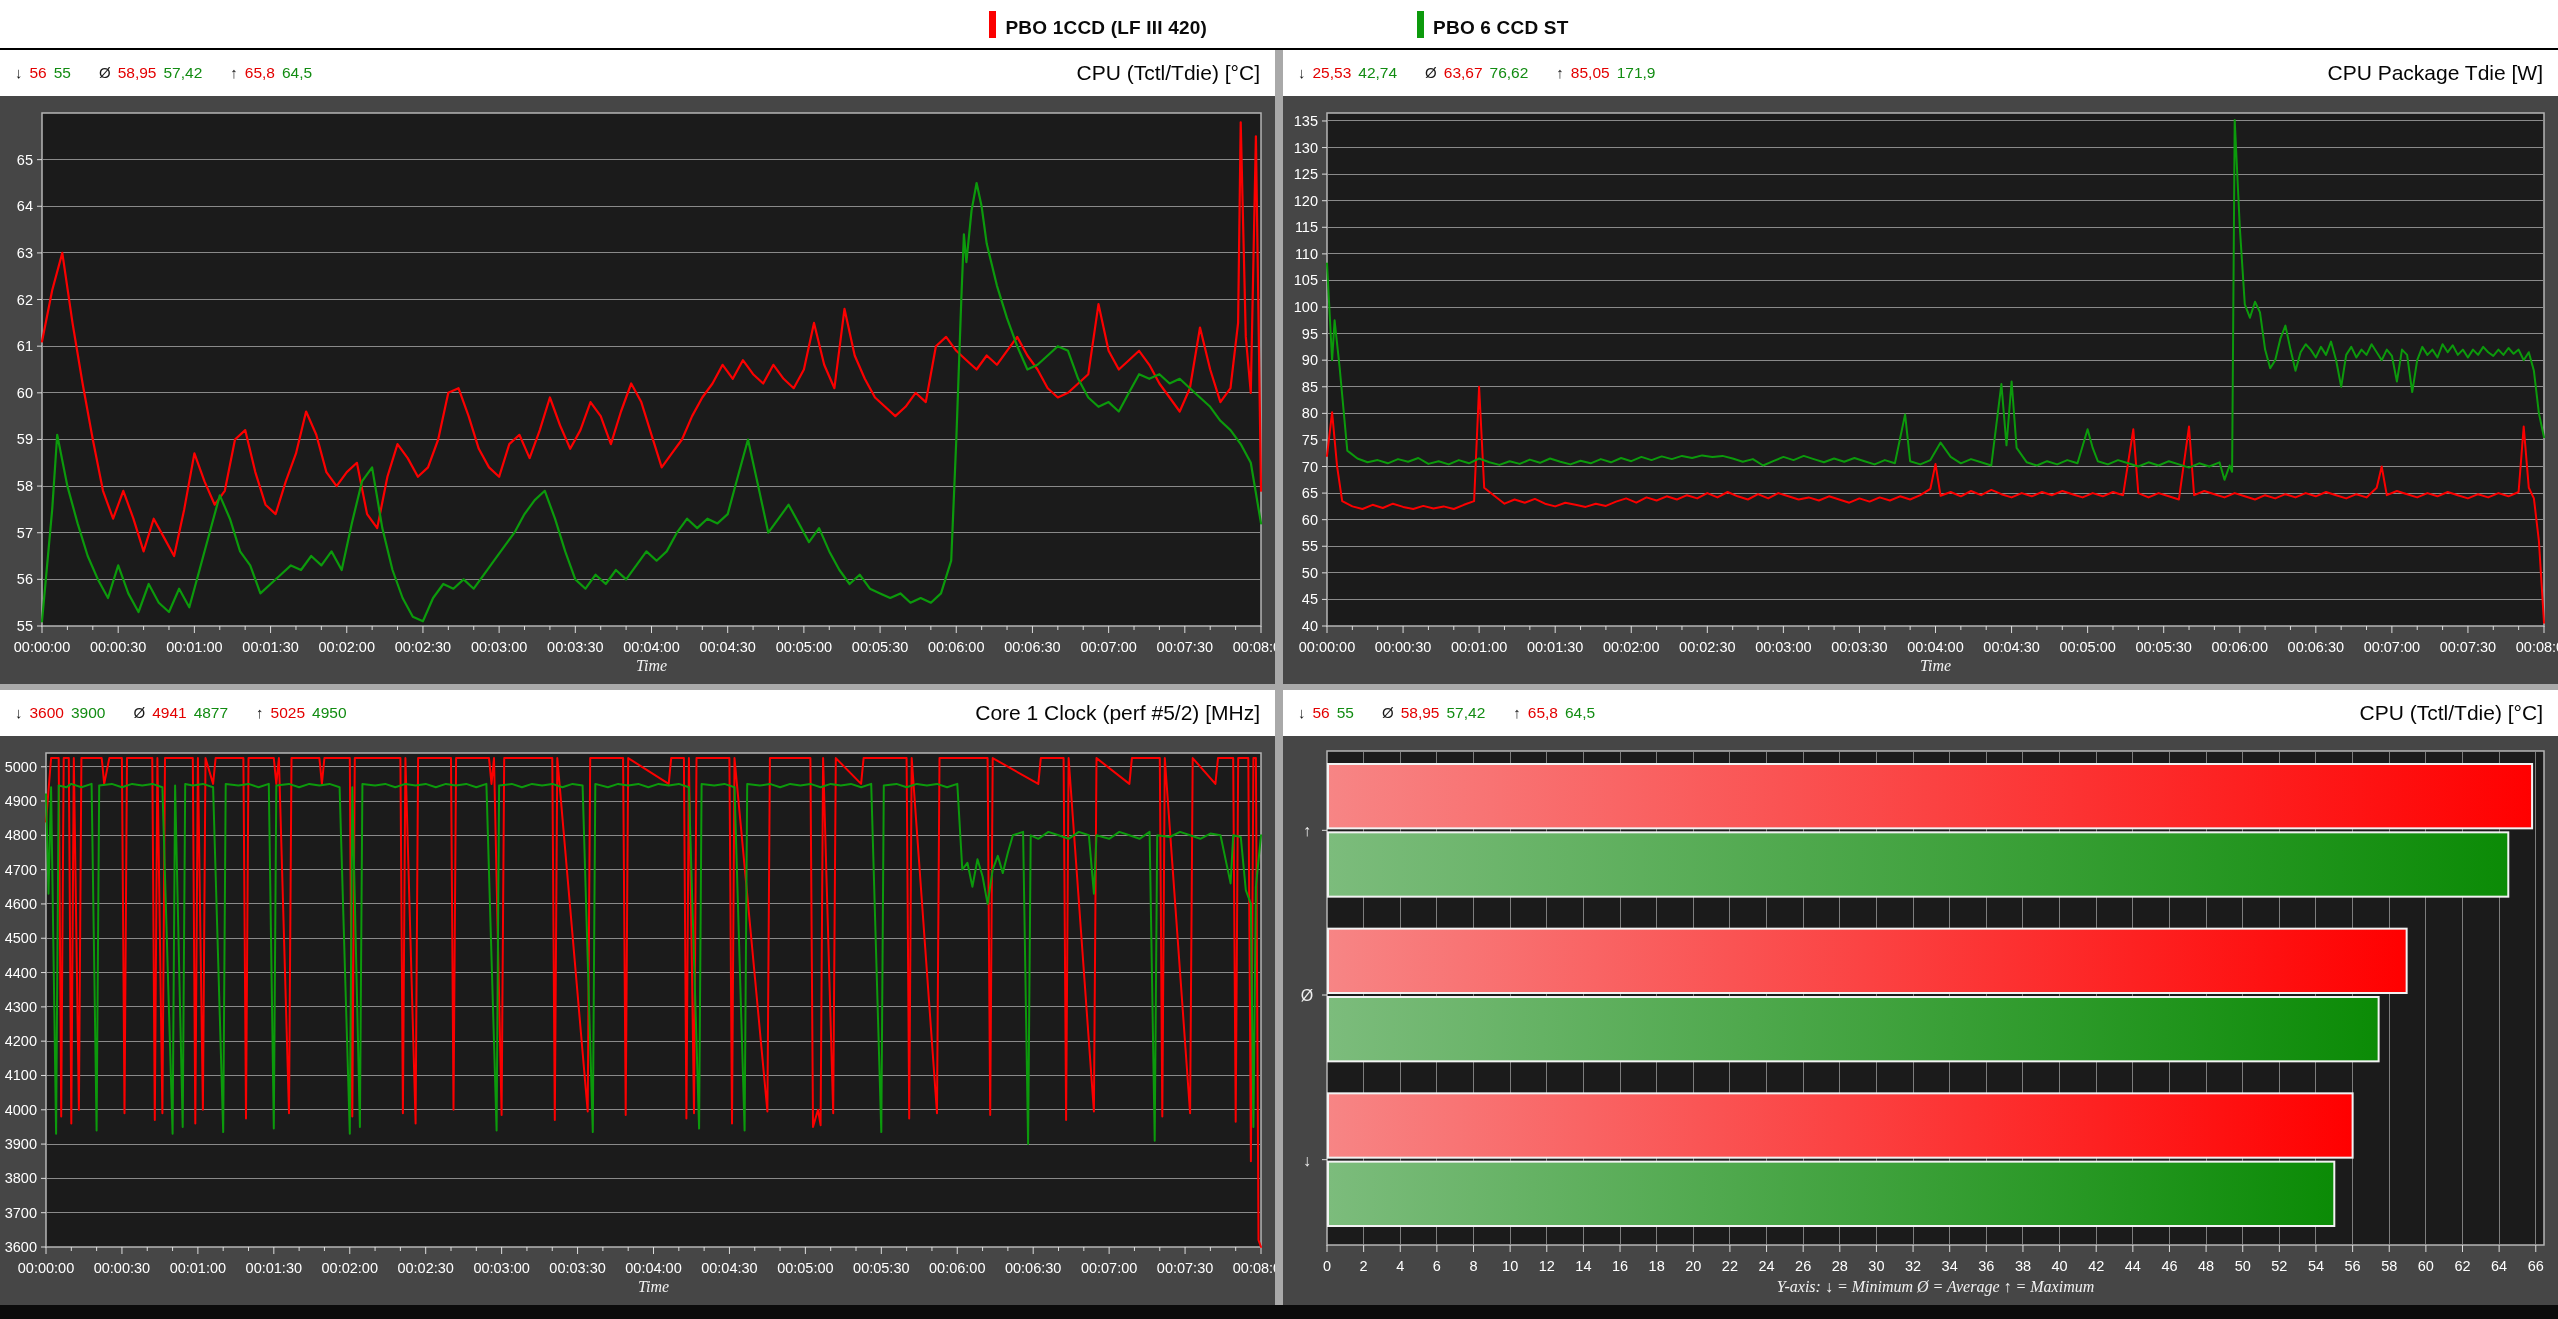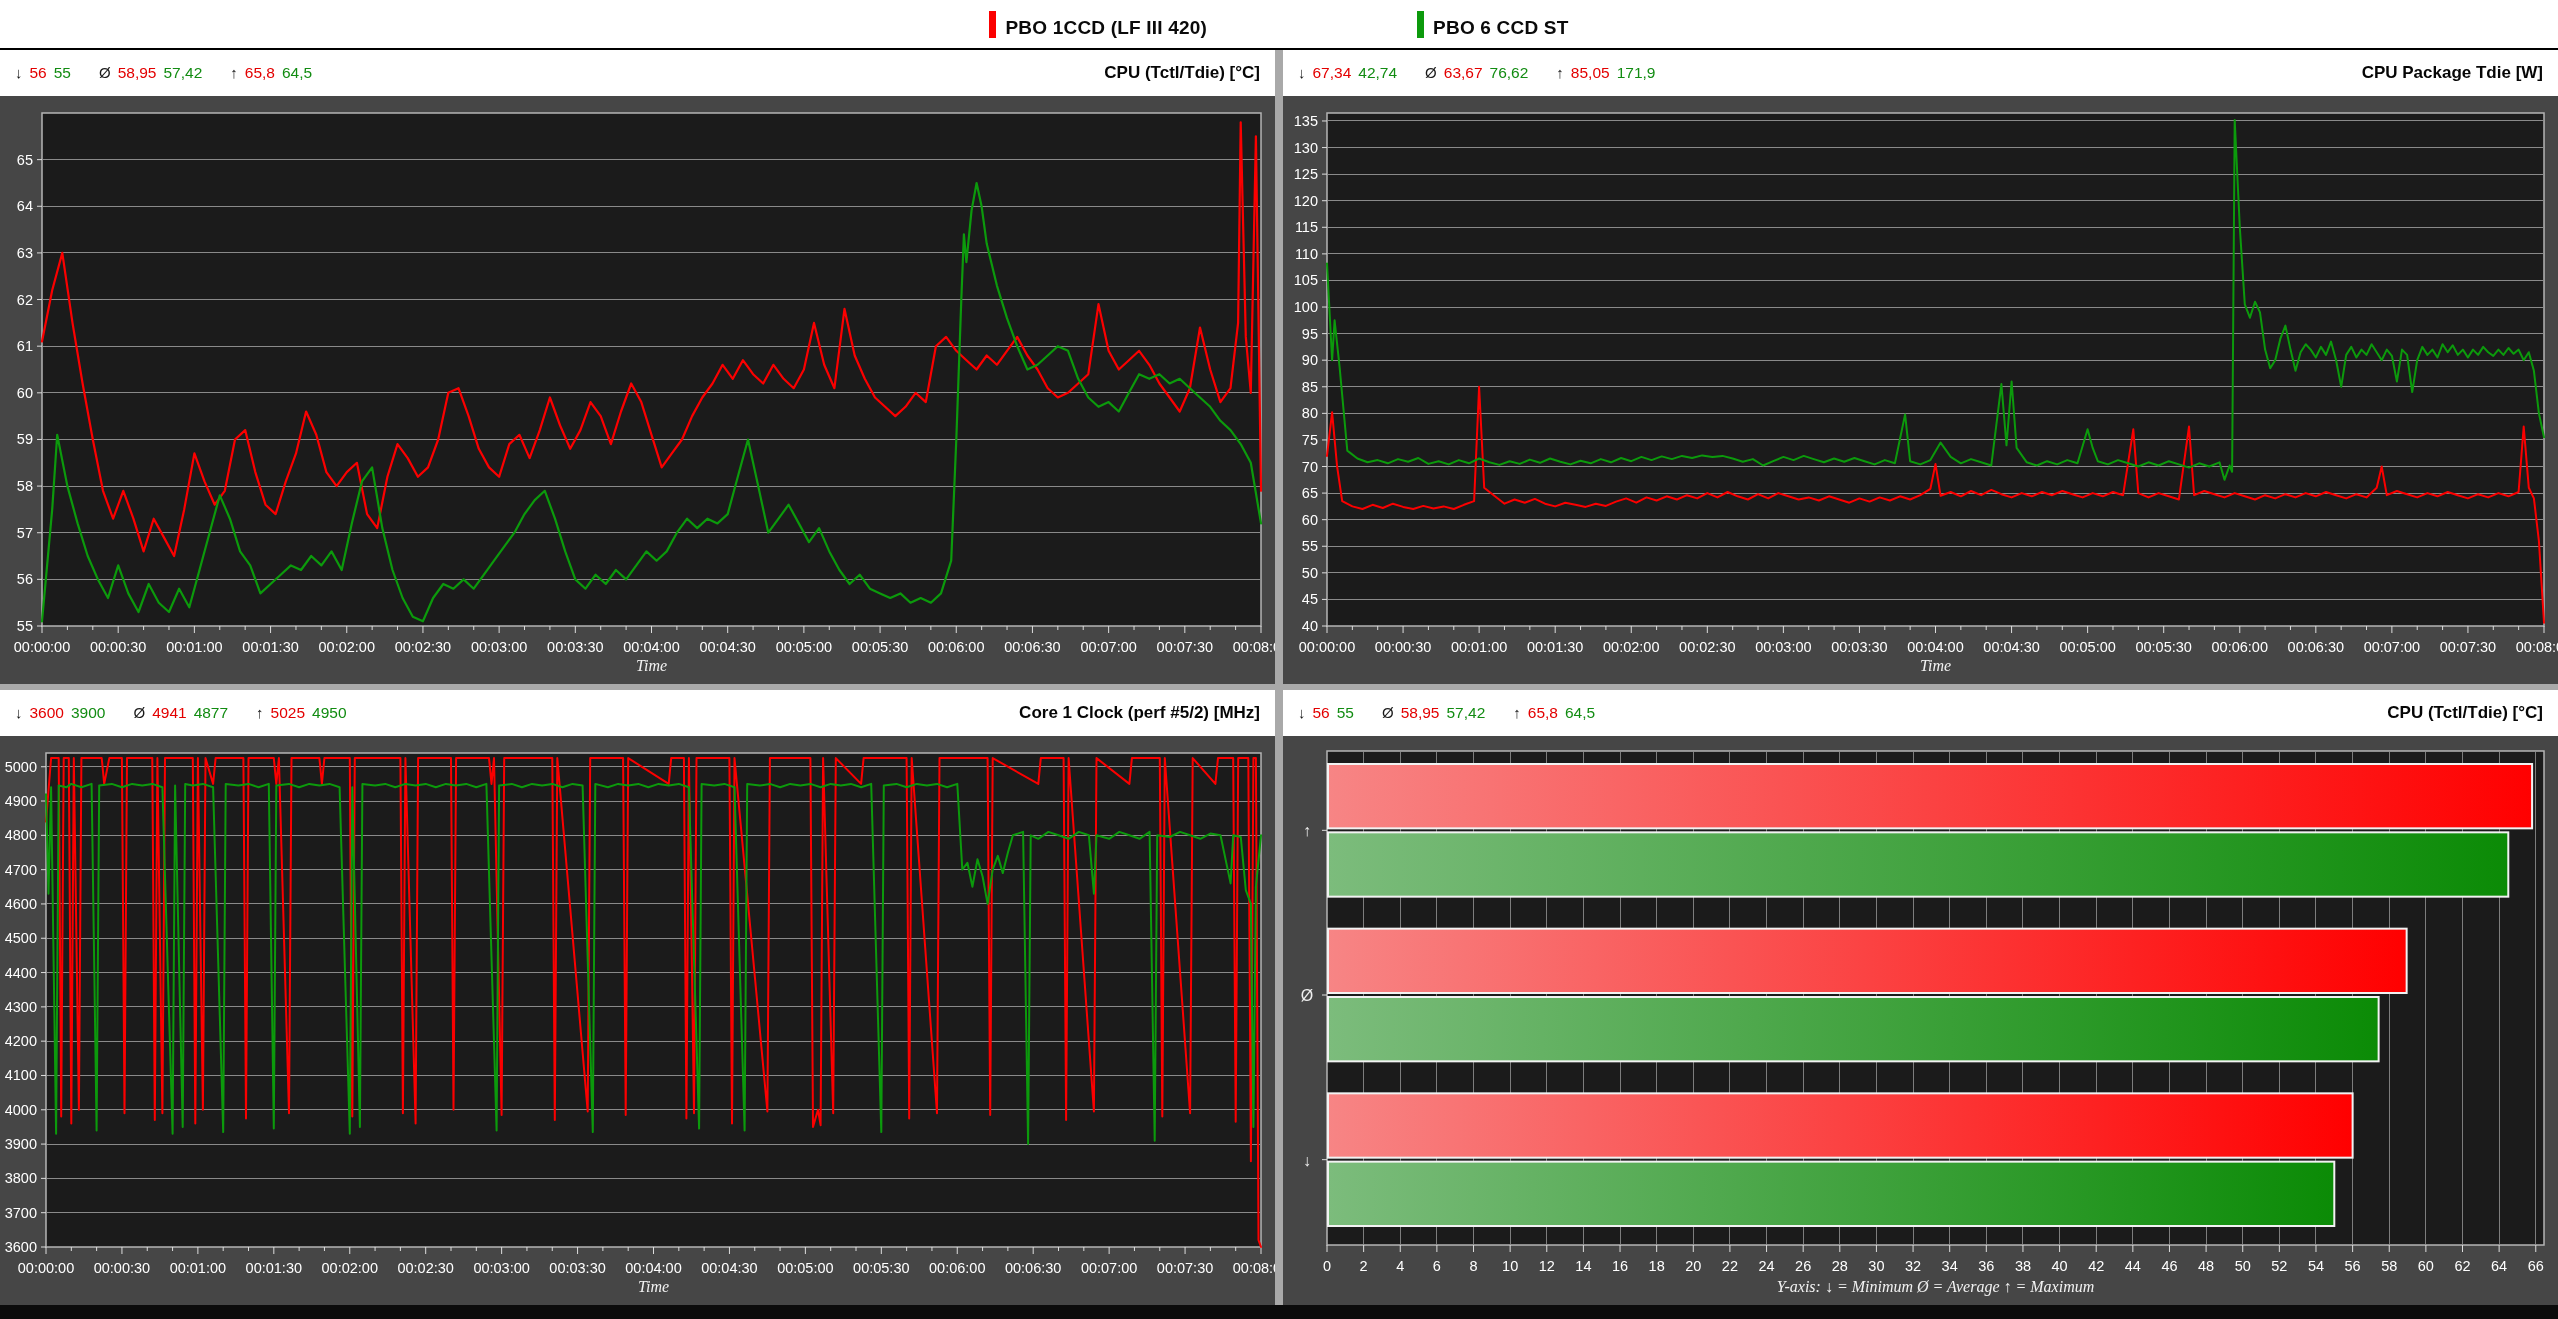--- a/index.html
+++ b/index.html
@@ -12,21 +12,21 @@
   .top-sep{height:2px;background:#000000;}
   .grid{flex:1;display:grid;grid-template-columns:1275px 8px 1275px;grid-template-rows:46px 588px 6px 46px 569px;}
   .vdiv{grid-column:2;grid-row:1/6;background:#a9a9a9;}
   .hdiv{grid-column:1/4;grid-row:3;background:#a9a9a9;}
   .hdr{background:#ffffff;display:flex;align-items:center;justify-content:space-between;padding:0 15px;}
   .stats{display:flex;align-items:center;gap:28px;font-size:15.5px;white-space:nowrap;}
   .stat-item{display:flex;align-items:baseline;gap:7px;}
   .stat-sym{color:#1a1a1a;font-size:15px;}
   .stat-red{color:#e30000;}
   .stat-green{color:#128c12;}
-  .panel-title{font-size:17px;font-weight:700;color:#060606;white-space:nowrap;}
+  .panel-title{font-size:21px;font-weight:400;color:#060606;white-space:nowrap;}
   .chart-panel{background:#464646;position:relative;overflow:hidden;}
   .bottom-strip{height:14px;background:#0b0b0b;}
   svg{display:block;}
   .tick{font-family:"Liberation Sans",sans-serif;font-size:14.5px;fill:#ffffff;}
   .axis-title{font-family:"Liberation Serif",serif;font-style:italic;font-size:16px;fill:#f2f2f2;}
   .grp-sym{font-family:"Liberation Sans",sans-serif;font-size:16px;fill:#eeeeee;}
 </style>
 </head>
 <body>
 
@@ -66,21 +66,21 @@
             <span class="stat-red">65,8</span>
             <span class="stat-green">64,5</span>
           </span>
         </div>
       <div class="panel-title">CPU (Tctl/Tdie) [°C]</div>
     </div>
     <div class="hdr" style="grid-column:3;grid-row:1;">
       <div class="stats">
           <span class="stat-item">
             <span class="stat-sym">↓</span>
-            <span class="stat-red">67,34</span>
+            <span class="stat-red">25,53</span>
             <span class="stat-green">42,74</span>
           </span>
           <span class="stat-item">
             <span class="stat-sym">Ø</span>
             <span class="stat-red">63,67</span>
             <span class="stat-green">76,62</span>
           </span>
           <span class="stat-item">
             <span class="stat-sym">↑</span>
             <span class="stat-red">85,05</span>

